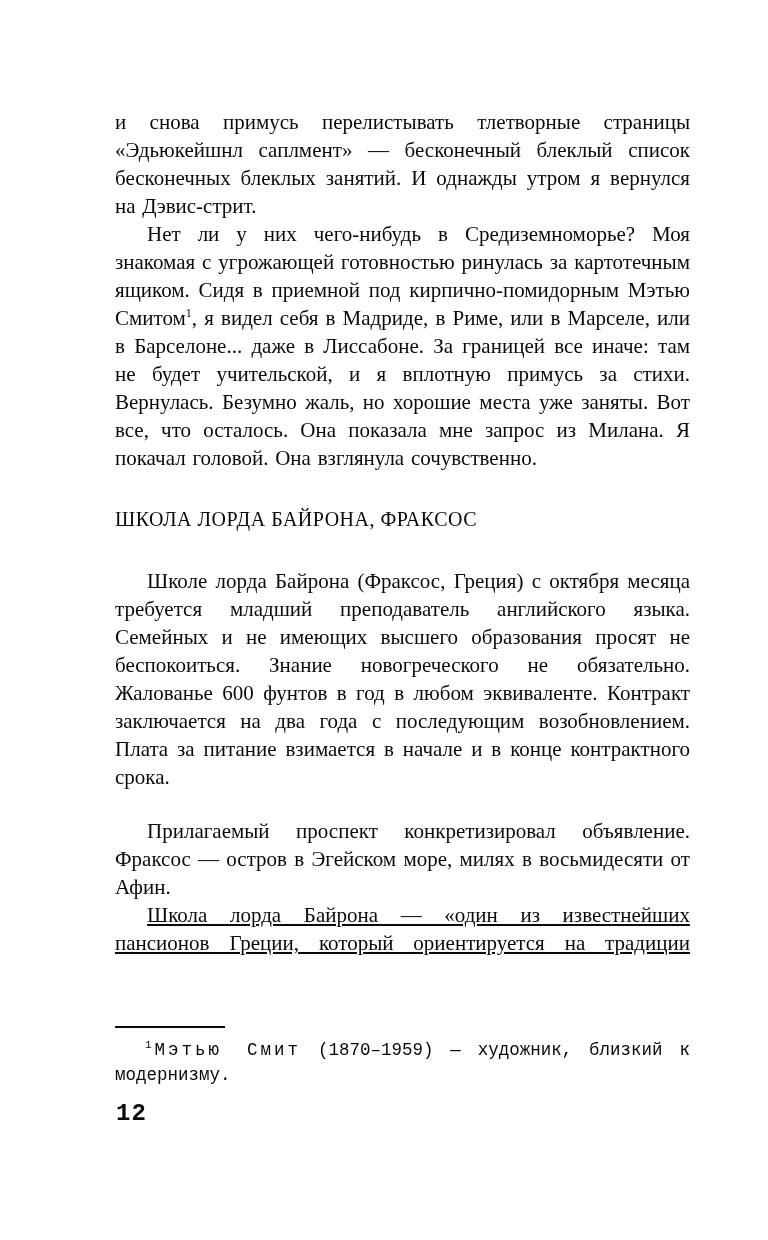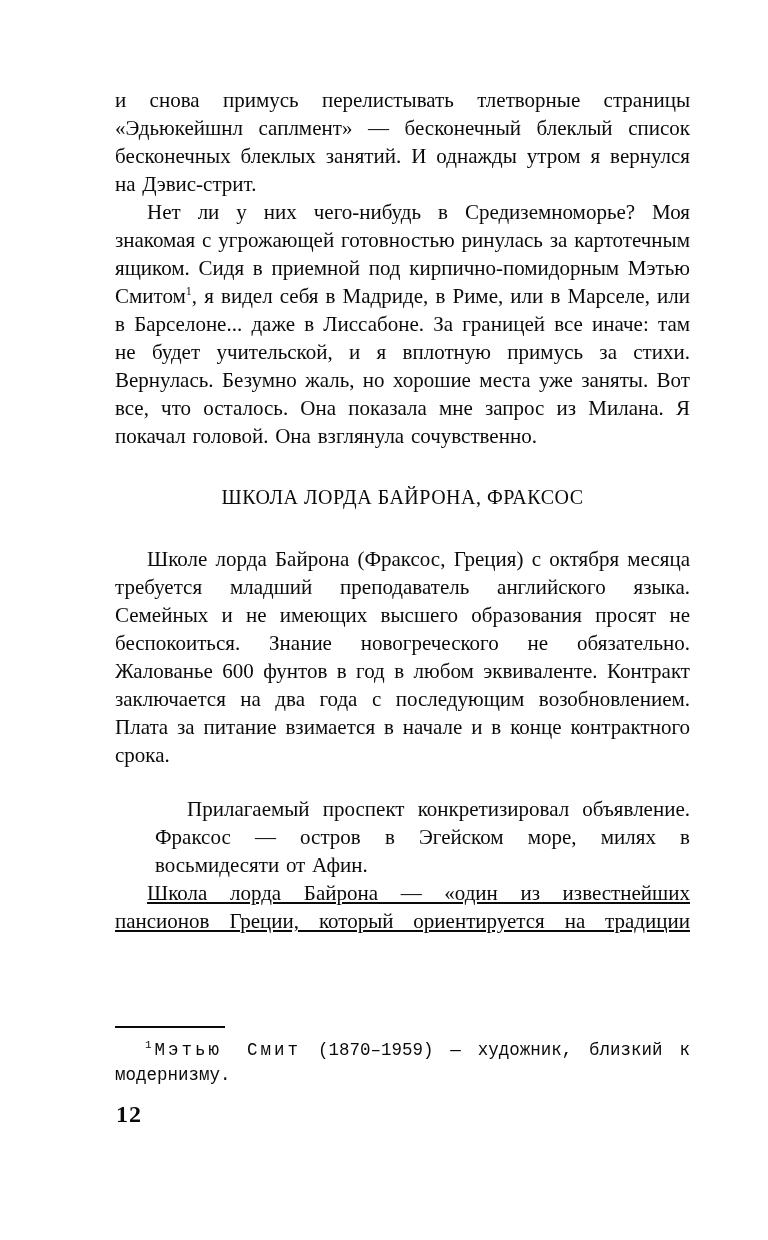--- a/index.html
+++ b/index.html
@@ -12,48 +12,47 @@
     width: 768px;
     height: 1240px;
     background: #ffffff;
     color: #0a0a0a;
     font-family: "Liberation Serif", "DejaVu Serif", serif;
     overflow: hidden;
   }
   .text-block {
     position: absolute;
     left: 115px;
-    top: 86px;
+    top: 108px;
     width: 575px;
   }
   .text-block p {
     margin: 0;
     font-size: 21px;
     line-height: 28px;
     text-align: justify;
     text-indent: 32px;
     word-spacing: 1.5px;
   }
   .text-block p.no-indent {
     text-indent: 0;
   }
   .text-block p.gap-before {
     margin-top: 26px;
-    margin-left: 40px;
   }
   .text-block p.continues {
     text-align-last: justify;
     text-decoration: underline;
   }
   .section-heading {
     margin: 33px 0 34px 0;
     font-size: 20px;
     line-height: 28px;
     font-weight: normal;
-    text-align: center;
+    text-align: left;
     letter-spacing: 0.5px;
   }
   sup.fn-ref {
     font-size: 12px;
     line-height: 0;
     vertical-align: super;
   }
   .footnote {
     position: absolute;
     left: 115px;
@@ -81,21 +80,21 @@
     margin-right: 3px;
   }
   .footnote-text .spaced {
     letter-spacing: 3px;
     word-spacing: 5px;
   }
   .page-number {
     position: absolute;
     left: 116px;
     top: 1100px;
-    font-family: Liberation Serif, serif;
+    font-family: Liberation Mono, monospace;
     font-size: 24px;
     line-height: 28px;
     font-weight: bold;
     letter-spacing: 1px;
     color: #0a0a0a;
   }
 </style>
 </head>
 <body>
 

